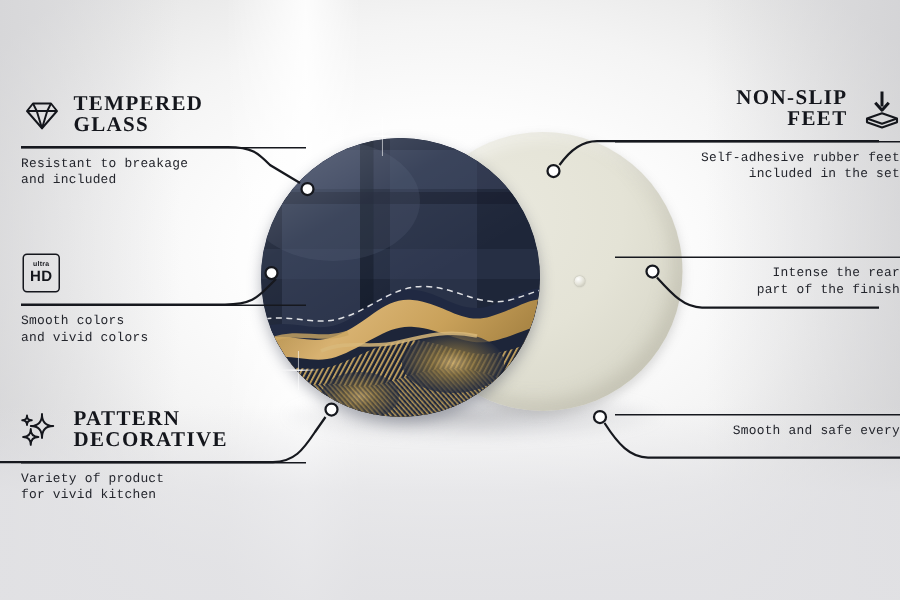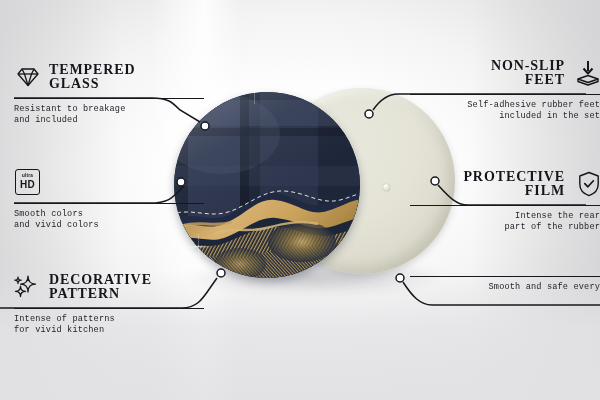--- a/index.html
+++ b/index.html
@@ -366,27 +366,27 @@
       <div class="feat-icon">
         <svg width="26" height="24" viewBox="0 0 26 24">
           <g fill="none" stroke="#14161c" stroke-width="1.25" stroke-linejoin="round">
             <path d="M14,1 C14,6.5 16.5,9 21.5,9 C16.5,9 14,11.5 14,17 C14,11.5 11.5,9 6.5,9 C11.5,9 14,6.5 14,1 Z"></path>
             <path d="M6.5,11 C6.5,14.6 8.2,16.3 11.6,16.3 C8.2,16.3 6.5,18 6.5,21.6 C6.5,18 4.8,16.3 1.4,16.3 C4.8,16.3 6.5,14.6 6.5,11 Z"></path>
             <path d="M4,2 C4,4.2 5,5.2 7.2,5.2 C5,5.2 4,6.2 4,8.4 C4,6.2 3,5.2 0.8,5.2 C3,5.2 4,4.2 4,2 Z"></path>
           </g>
         </svg>
       </div>
       <div>
+        <div class="feat-title">PATTERN</div>
         <div class="feat-title">DECORATIVE</div>
-        <div class="feat-title">PATTERN</div>
-      </div>
-    </div>
-    <div class="feat-rule"></div>
-    <div class="feat-desc">
-      <div>Intense of patterns</div>
+      </div>
+    </div>
+    <div class="feat-rule"></div>
+    <div class="feat-desc">
+      <div>Variety of product</div>
       <div>for vivid kitchen</div>
     </div>
   </div>
 
   <div class="feature right" style="top:56px;">
     <div class="feat-head">
       <div>
         <div class="feat-title">NON-SLIP</div>
         <div class="feat-title">FEET</div>
       </div>
@@ -402,38 +402,24 @@
       </div>
     </div>
     <div class="feat-rule"></div>
     <div class="feat-desc">
       <div>Self-adhesive rubber feet</div>
       <div>included in the set</div>
     </div>
   </div>
 
   <div class="feature right" style="top:167px;">
-    <div class="feat-head">
-      <div>
-        <div class="feat-title">PROTECTIVE</div>
-        <div class="feat-title">FILM</div>
-      </div>
-      <div class="feat-icon">
-        <svg width="22" height="26" viewBox="0 0 22 26">
-          <g fill="none" stroke="#14161c" stroke-width="1.4" stroke-linejoin="round" stroke-linecap="round">
-            <path d="M11,1.5 L20.2,5 L20.2,13 C20.2,19 15.8,23 11,24.6 C6.2,23 1.8,19 1.8,13 L1.8,5 Z"></path>
-            <path d="M6.8,12.6 L9.9,15.8 L15.4,9.8" stroke-width="1.7"></path>
-          </g>
-        </svg>
-      </div>
-    </div>
     <div class="feat-rule"></div>
     <div class="feat-desc">
       <div>Intense the rear</div>
-      <div>part of the rubber</div>
+      <div>part of the finish</div>
     </div>
   </div>
 
   <div class="feature right" style="top:272px;">
     <div class="feat-rule"></div>
     <div class="feat-desc">
       <div>Smooth and safe every</div>
       <div></div>
     </div>
   </div>

